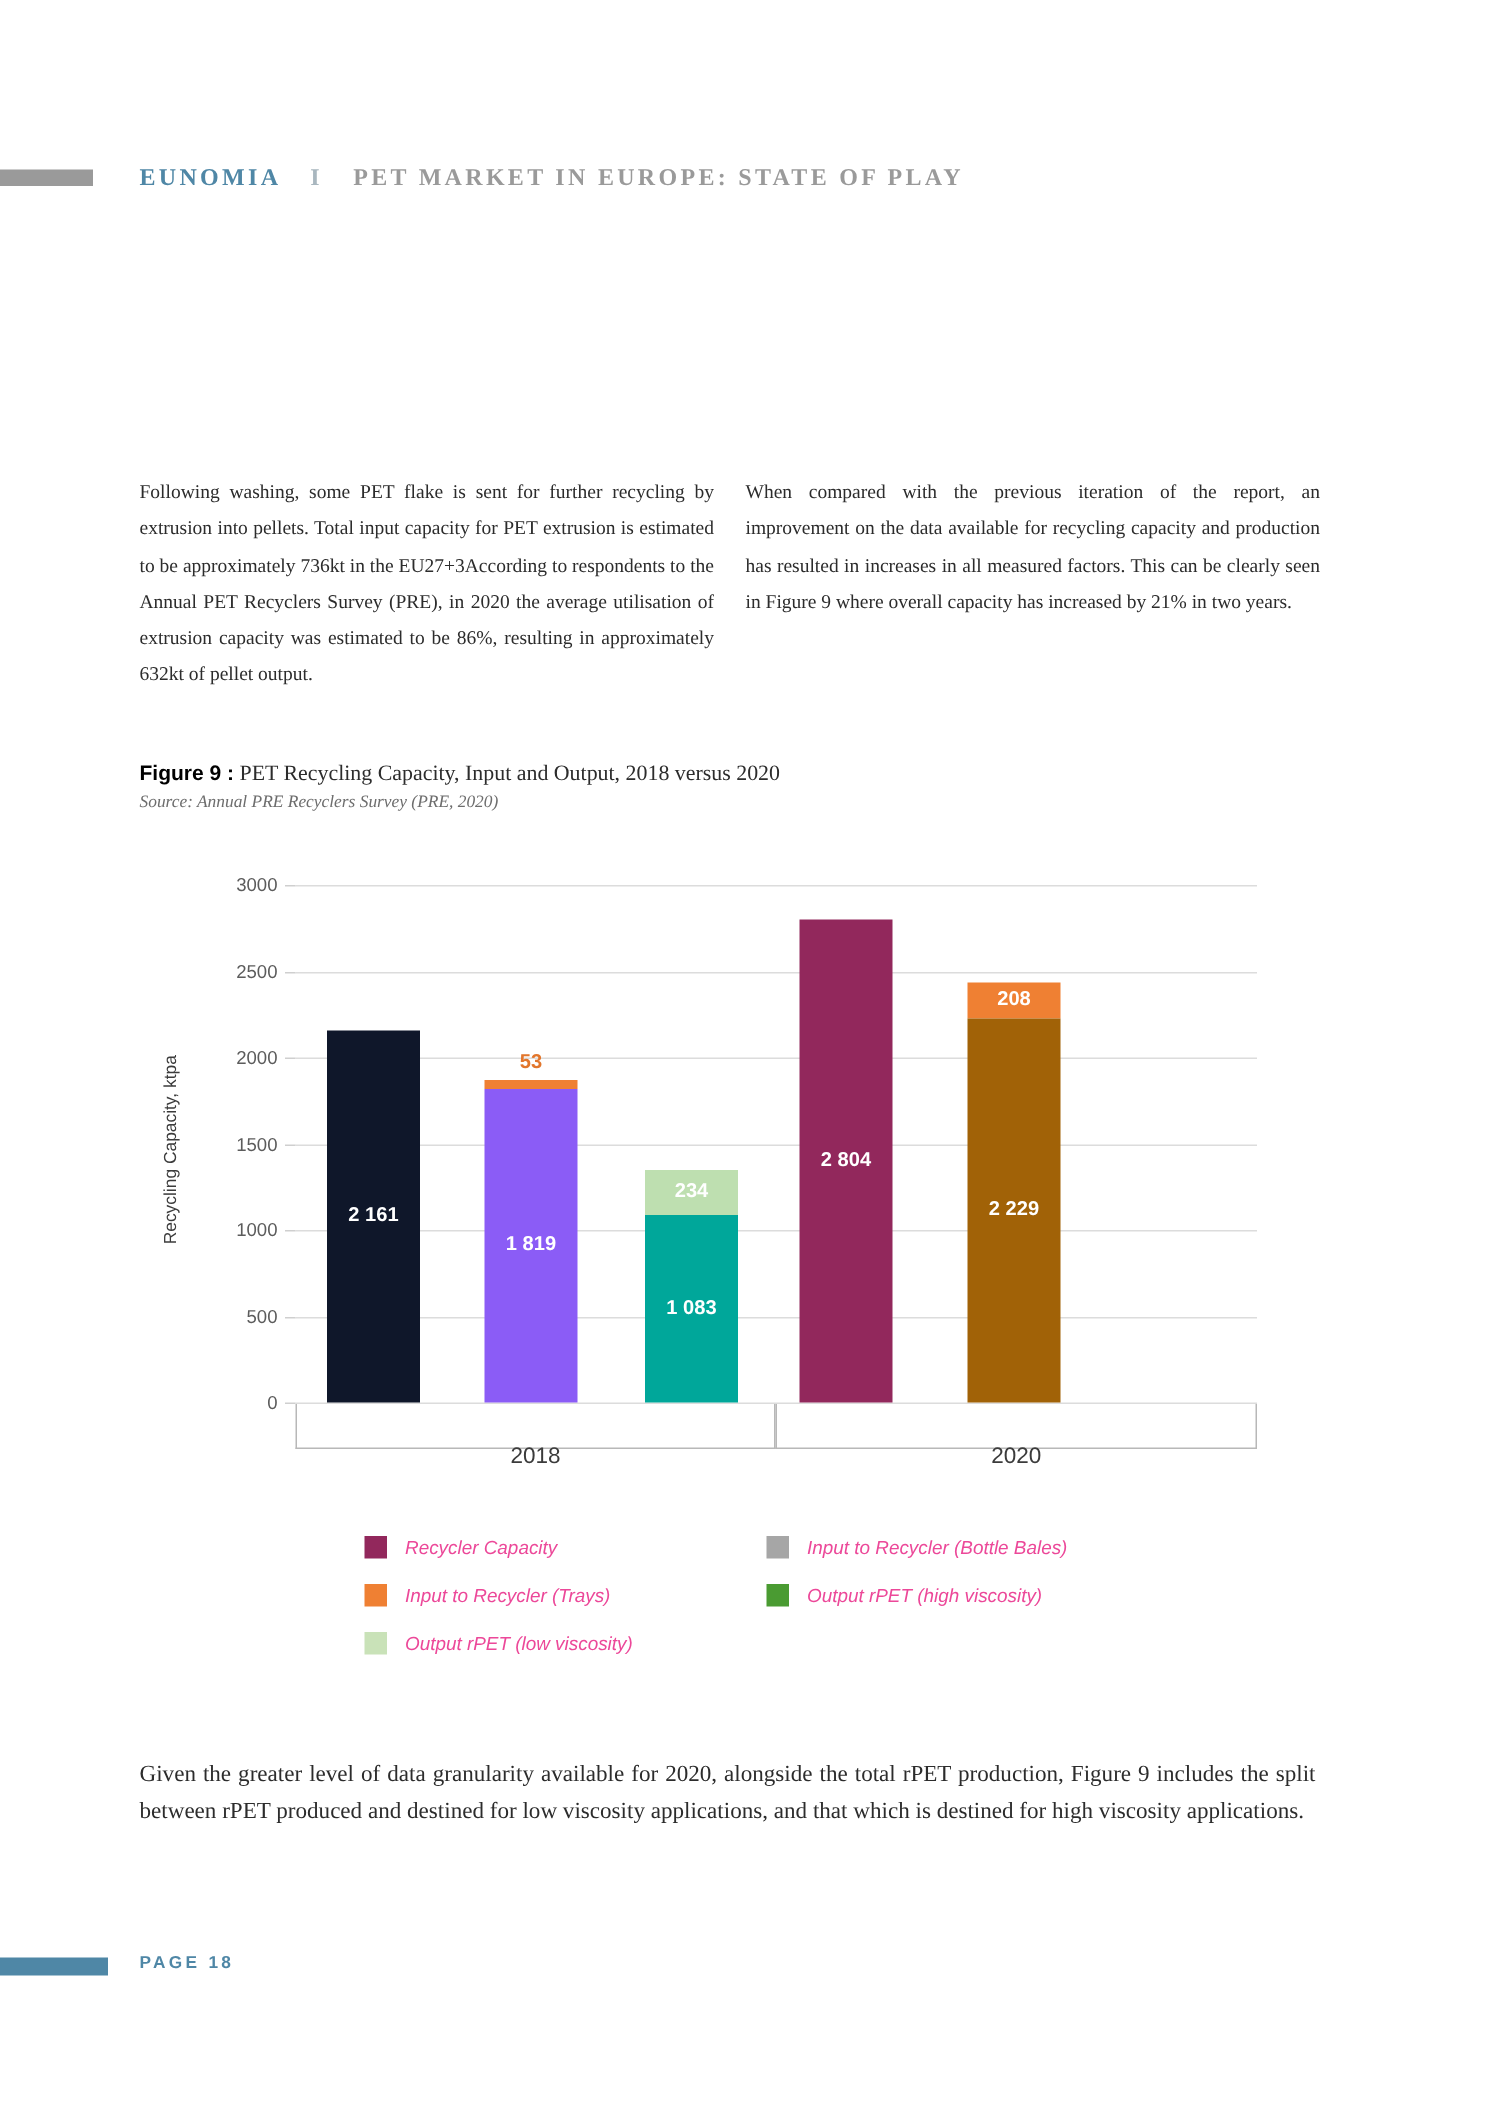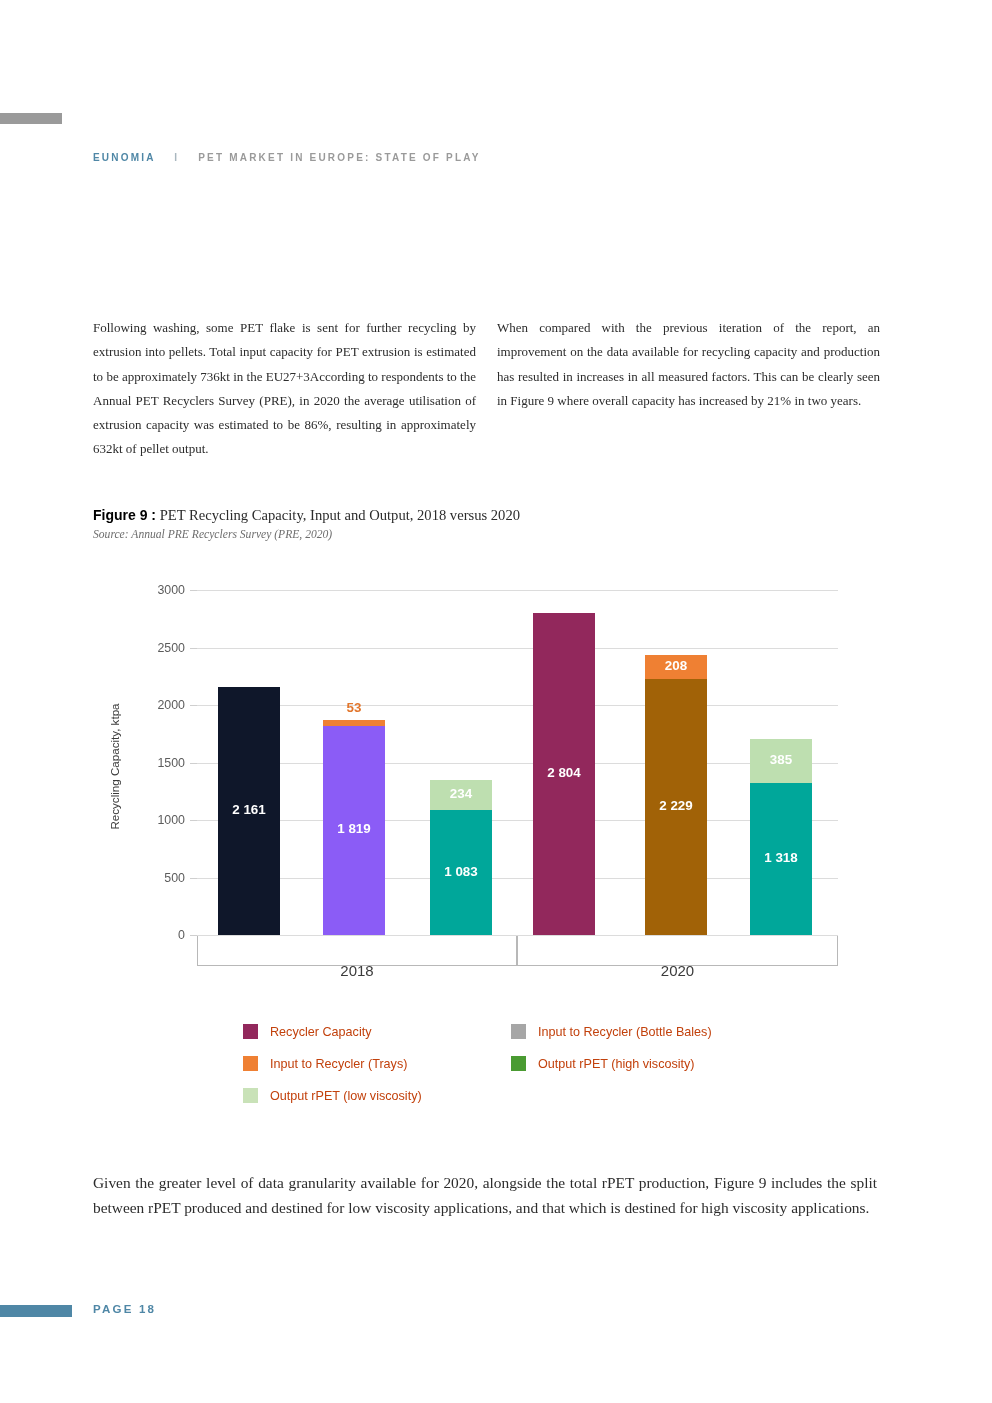--- a/index.html
+++ b/index.html
@@ -21,26 +21,25 @@
     left: 0;
     top: 113px;
     width: 62px;
     height: 11px;
     background: #9a9a9a;
   }
   .header-line {
     position: absolute;
     left: 93px;
     top: 110px;
-    font-family: Liberation Sans, sans-serif;
-    font-size: 10px;
+    font-family: Liberation Serif, serif;
+    font-size: 16px;
     letter-spacing: 2.2px;
     font-weight: bold;
     white-space: nowrap;
-    margin-top: 42px;
   }
   .header-brand { color: #4f87a6; }
   .header-sep   { color: #a9b7bf; padding: 0 14px; }
   .header-title { color: #9a9a9a; }
 
   
   .col-left, .col-right {
     position: absolute;
     top: 303px;
     width: 383px;
@@ -197,21 +196,22 @@
   }
   .legend-swatch {
     width: 15px;
     height: 15px;
     flex: 0 0 15px;
     margin-right: 12px;
   }
   .legend-text {
     font-family: "Liberation Sans", sans-serif;
     font-size: 12.6px;
-    color: #c2410c;
+    color: #ec4899;
+    font-style: italic;
   }
 
   
   .closing {
     position: absolute;
     left: 93px;
     top: 1156px;
     width: 784px;
     font-size: 15.4px;
     line-height: 24.3px;
@@ -310,28 +310,20 @@
       </div>
     </div>
     <div class="bar" style="left: 448px; width: 62px;">
       <div class="seg" style="height: 23.92px; background: rgb(239, 128, 51);">
         <div class="seg-label" style="color: rgb(255, 255, 255); top: calc(50% - 9px);">208</div>
       </div>
       <div class="seg" style="height: 256.335px; background: #a16207;">
         <div class="seg-label" style="color: rgb(255, 255, 255); top: calc(50% - 9px);">2 229</div>
       </div>
     </div>
-    <div class="bar" style="left: 553px; width: 62px;">
-      <div class="seg" style="height: 44.275px; background: rgb(190, 223, 176);">
-        <div class="seg-label" style="color: rgb(255, 255, 255); top: calc(50% - 9px);">385</div>
-      </div>
-      <div class="seg" style="height: 151.57px; background: rgb(0, 167, 154);">
-        <div class="seg-label" style="color: rgb(255, 255, 255); top: calc(50% - 9px);">1 318</div>
-      </div>
-    </div>
   </div>
 <div class="cat-axis" id="cat-axis">
     <div class="cat-group" style="left: 0px; width: 320px;"></div>
     <div class="cat-label" style="left: 0px; width: 320px;">2018</div>
     <div class="cat-group" style="left: 320px; width: 321px;"></div>
     <div class="cat-label" style="left: 320px; width: 321px;">2020</div>
   </div>
 <div class="legend" id="legend">
     <div class="legend-item" style="left: 0px; top: 0px;">
       <span class="legend-swatch" style="background: rgb(146, 40, 92);"></span>

